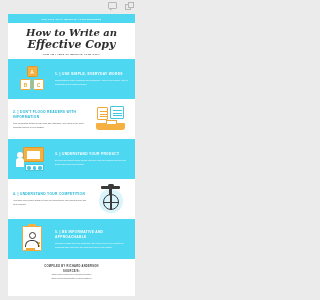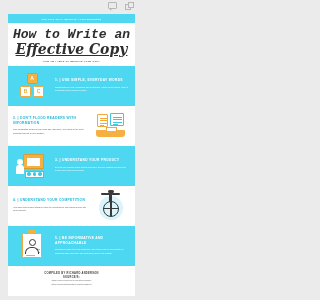--- a/index.html
+++ b/index.html
@@ -67,22 +67,22 @@
   .title-zone {
     background: #ffffff;
     padding: 5px 4px 4px 4px;
     text-align: center;
   }
   .title-l1, .title-l2 {
     font-family: "DejaVu Serif", serif;
     font-style: italic; font-weight: bold;
     color: #2e2e2e; line-height: 1.02;
   }
-  .title-l1 { font-size: 13px; font-family: Liberation Mono, monospace; }
-  .title-l2 { font-size: 14px; margin-top: .5px; text-decoration: underline; }
+  .title-l1 { font-size: 10px; }
+  .title-l2 { font-size: 11px; margin-top: .5px; }
   .subtitle {
     margin-top: 3.5px;
     font-size: 2.3px; letter-spacing: .3px; font-weight: bold;
     color: #4a4a4a; white-space: nowrap;
   }
 
   
   .row {
     display: flex; align-items: center;
     height: 40px;

